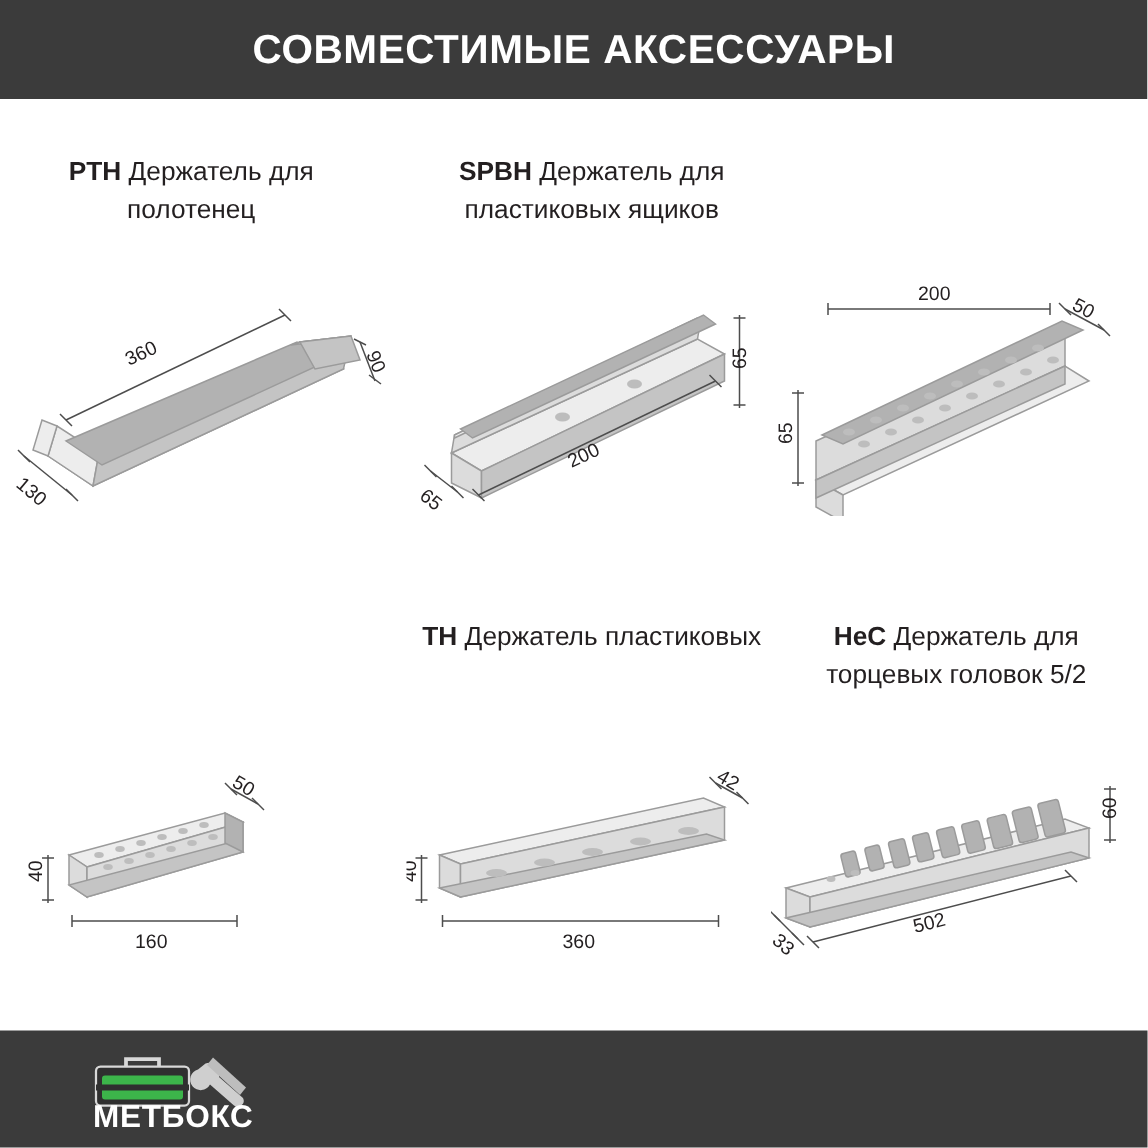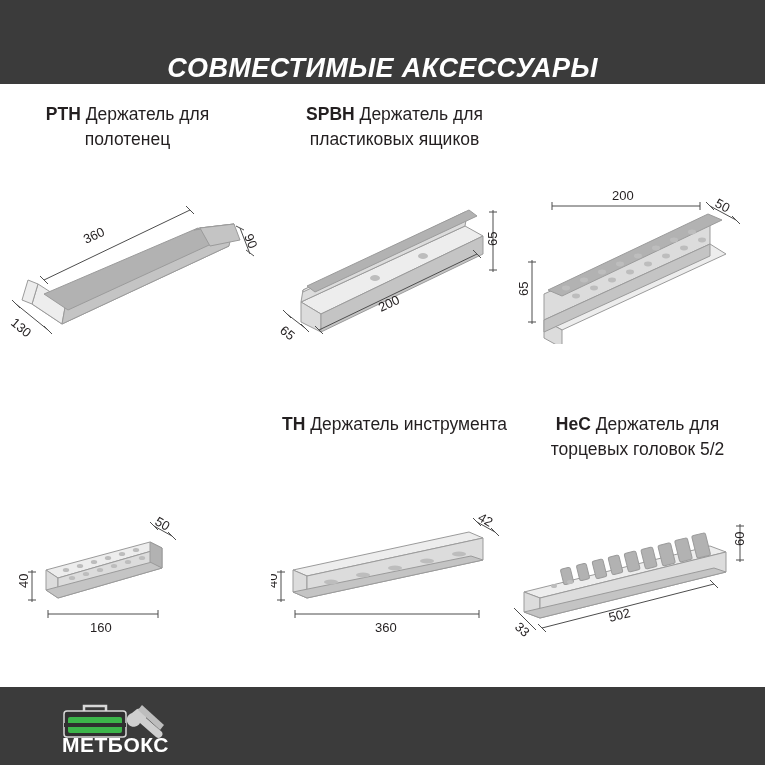--- a/index.html
+++ b/index.html
@@ -18,26 +18,25 @@
     position: relative;
     width: 765px;
     height: 765px;
   }
   
   .header {
     position: absolute;
     left: 0;
     top: 0;
     width: 765px;
-    height: 84px;
+    height: 66px;
     background: #3b3b3b;
     display: flex;
-    align-items: flex-end;
+    align-items: center;
     justify-content: center;
-    font-style: italic;
   }
   .header-title {
     color: #ffffff;
     font-size: 27px;
     font-weight: bold;
     letter-spacing: 0.4px;
     text-align: center;
   }
   
   .content {
@@ -303,21 +302,21 @@
             <path class="dim-line" d="M 44,104 L 44,112"></path>
             <path class="dim-line" d="M 154,104 L 154,112"></path>
             <text class="dim-text" x="86" y="126">160</text>
           </svg>
         </div>
       </div>
 
       <div class="cell c1">
         <div class="caption">
           <span class="code">TH</span>
-          <span>Держатель инструмента</span>
+          <span>Держатель пластиковых</span>
         </div>
         <div class="figure" style="top:130px">
           <svg width="255" height="140" viewBox="0 0 255 140">
 
             <polygon class="f-light st" points="22,64 198,26 212,32 36,70"></polygon>
             <polygon class="f-mid st" points="22,64 36,70 36,92 22,86"></polygon>
             <polygon class="f-mid st" points="36,70 212,32 212,54 36,92"></polygon>
             <polygon class="f-dark st" points="22,86 36,92 212,54 200,50"></polygon>
 
             <g class="f-hole">

